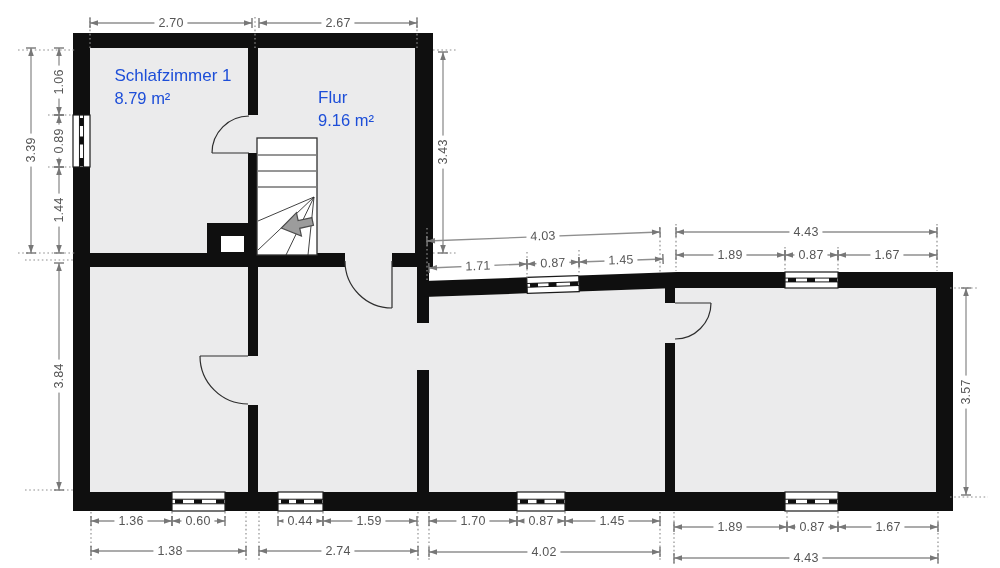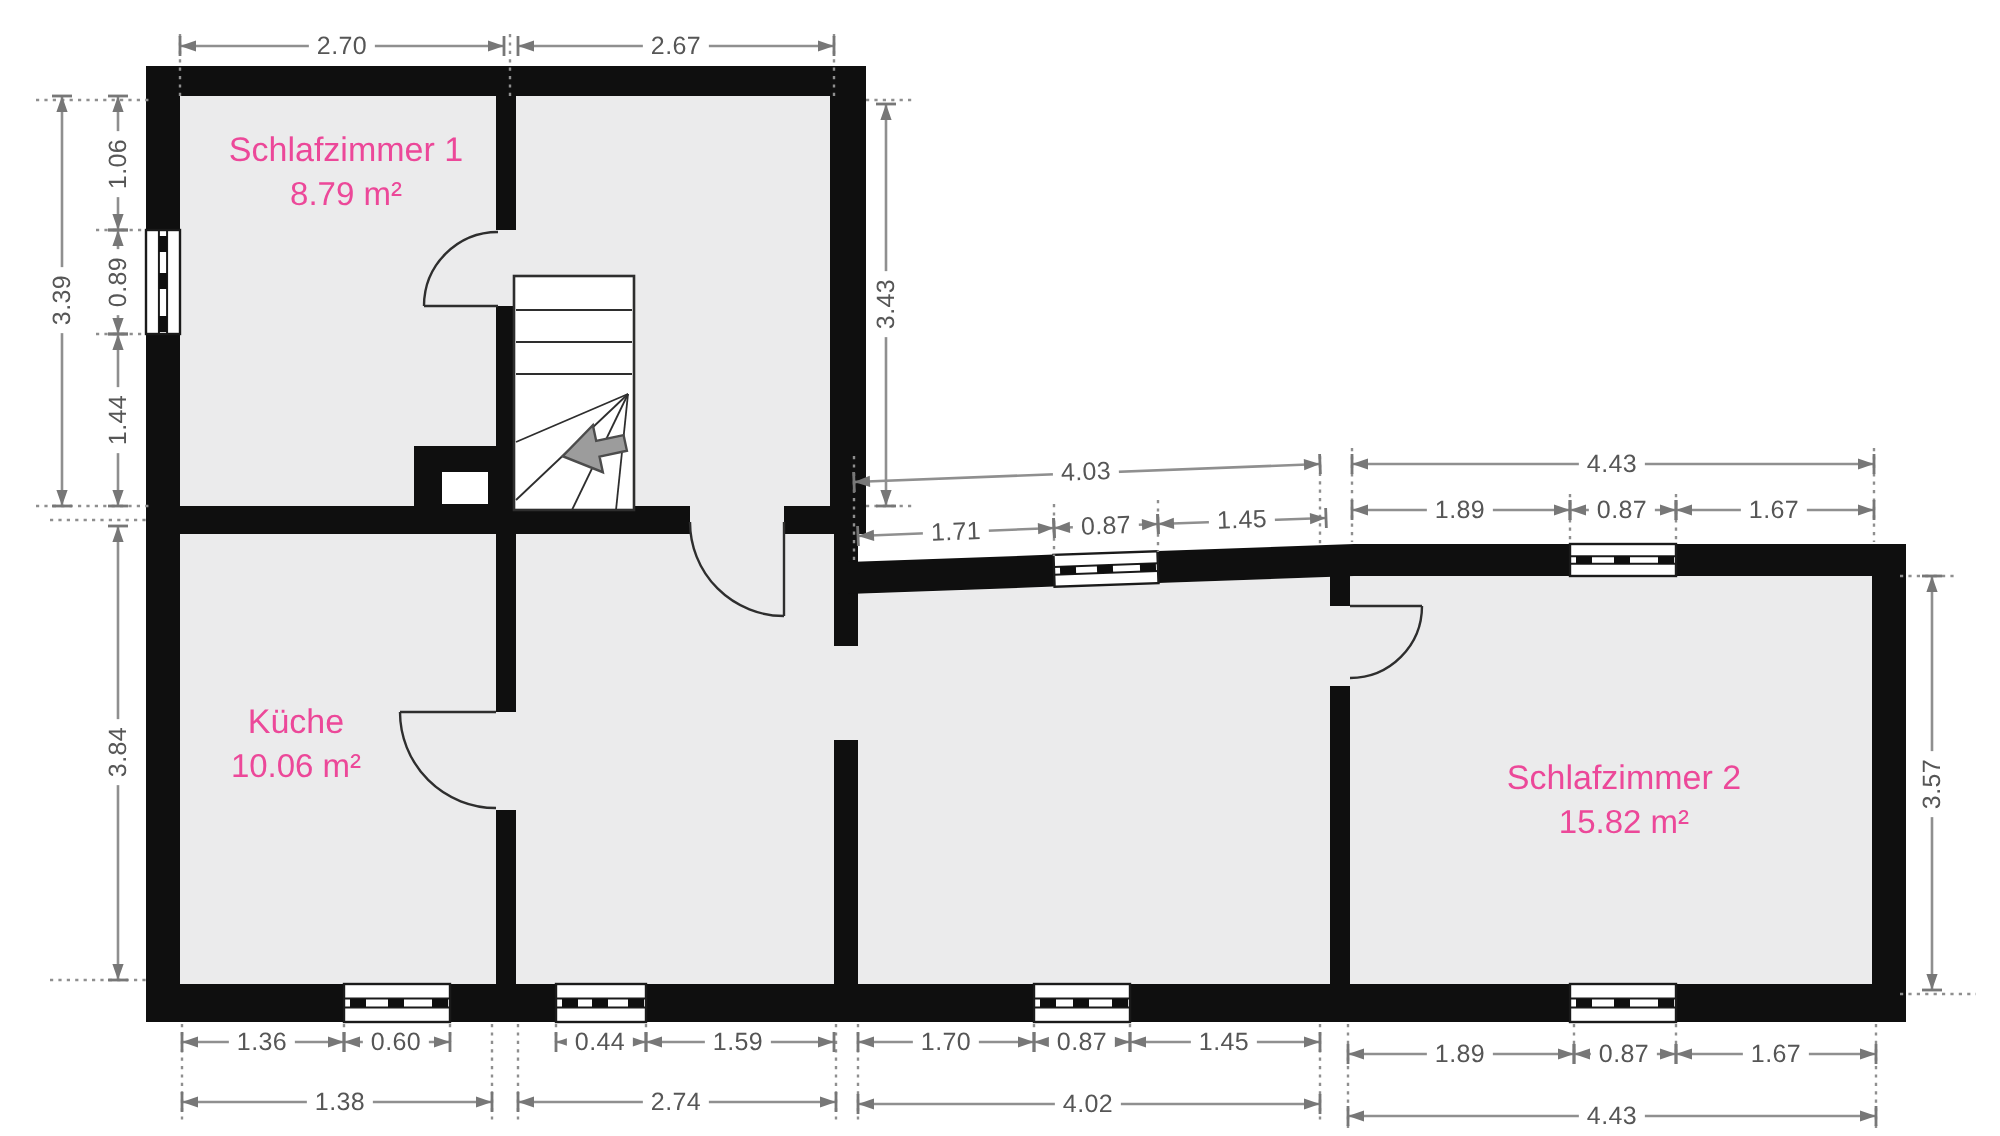--- a/index.html
+++ b/index.html
@@ -8,21 +8,21 @@
     font-family:"Liberation Sans", sans-serif;
   }
   #plan-svg{position:absolute;left:0;top:0;}
   .lbl{position:absolute;transform:translate(-50%,-50%);white-space:nowrap;}
   .dim{
     font-size:12.5px;color:#565656;background:#ffffff;padding:0 4px;line-height:14px;
     letter-spacing:0.2px;
   }
   .dim.v{transform:translate(-50%,-50%) rotate(-90deg);}
   .dim.r2{transform:translate(-50%,-50%) rotate(-2deg);}
-  .room{text-align:center;color:#ec4899;}
+  .room{color:#1d4ed8;}
   .rname{font-size:17px;line-height:23px;}
   .rarea{font-size:16.5px;line-height:22px;}
 </style>
 </head>
 <body>
 
 <div id="canvas">
   <svg id="plan-svg" width="1000" height="568" viewBox="0 0 1000 568">
 
     <g fill="#ebebec" stroke="none">
@@ -402,27 +402,23 @@
           <line x1="938" y1="553" x2="938" y2="563" stroke="#777" stroke-width="1.4"></line>
           <polygon points="938,558 930,560.8 930,555.2" fill="#777"></polygon>
         </g>
       </g>
   </svg>
 
   <div class="lbl room" style="left:173px;top:86px">
     <div class="rname">Schlafzimmer 1</div>
     <div class="rarea">8.79 m²</div>
   </div>
-  <div class="lbl room" style="left:148px;top:372px">
-    <div class="rname">Küche</div>
-    <div class="rarea">10.06 m²</div>
-  </div>
-  <div class="lbl room" style="left:812px;top:400px">
-    <div class="rname">Schlafzimmer 2</div>
-    <div class="rarea">15.82 m²</div>
+  <div class="lbl room" style="left:346px;top:108px">
+    <div class="rname">Flur</div>
+    <div class="rarea">9.16 m²</div>
   </div>
 
   <div class="lbl dim" style="left:171px;top:23px">2.70</div>
   <div class="lbl dim" style="left:338px;top:23px">2.67</div>
   <div class="lbl dim v" style="left:31px;top:150px">3.39</div>
   <div class="lbl dim v" style="left:59px;top:82px">1.06</div>
   <div class="lbl dim v" style="left:59px;top:141px">0.89</div>
   <div class="lbl dim v" style="left:59px;top:210px">1.44</div>
   <div class="lbl dim v" style="left:59px;top:376px">3.84</div>
   <div class="lbl dim v" style="left:443px;top:152px">3.43</div>

